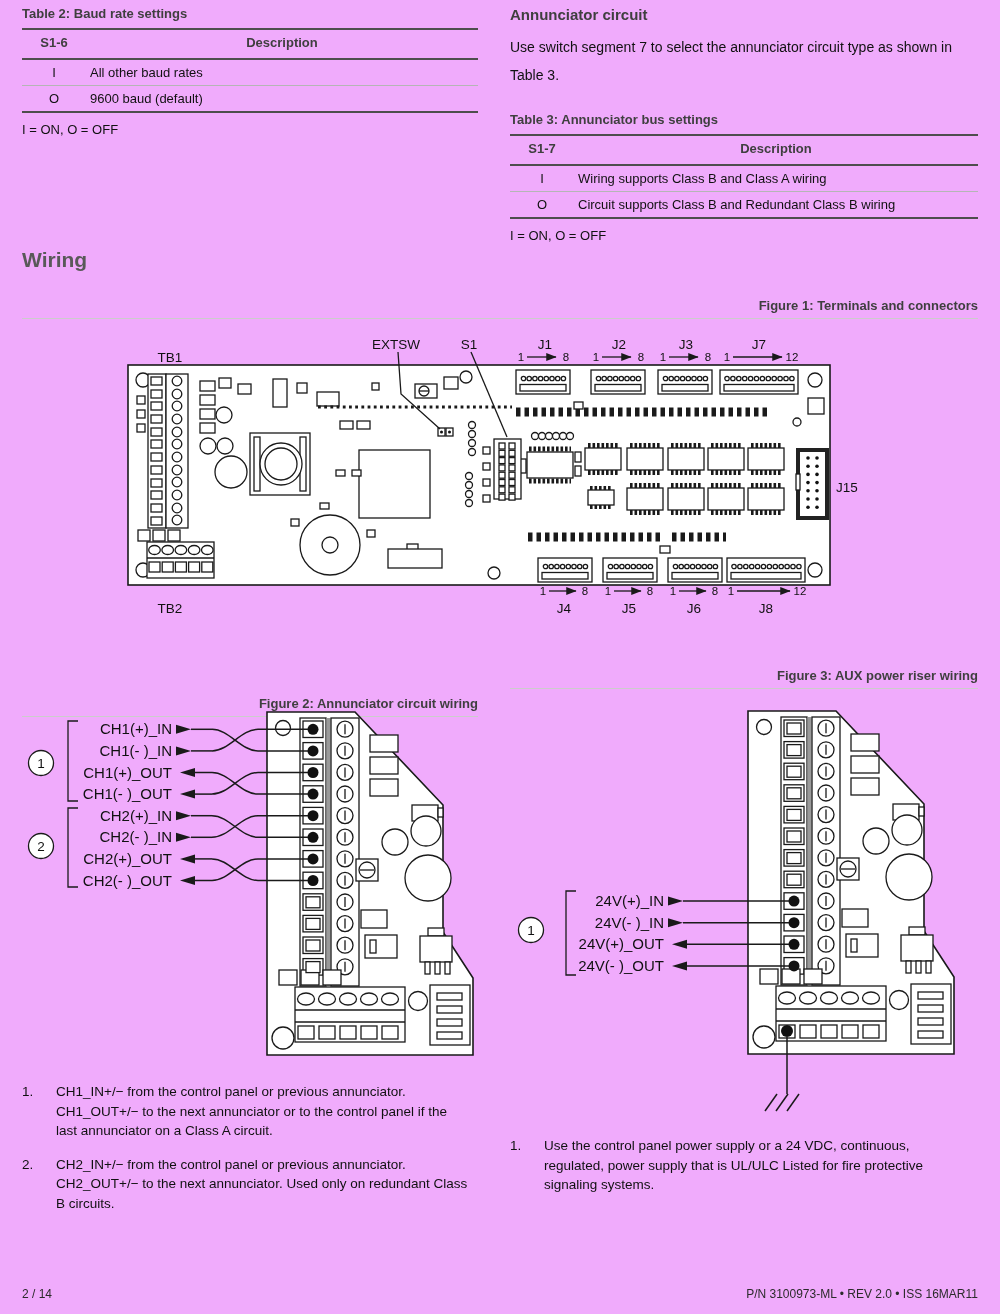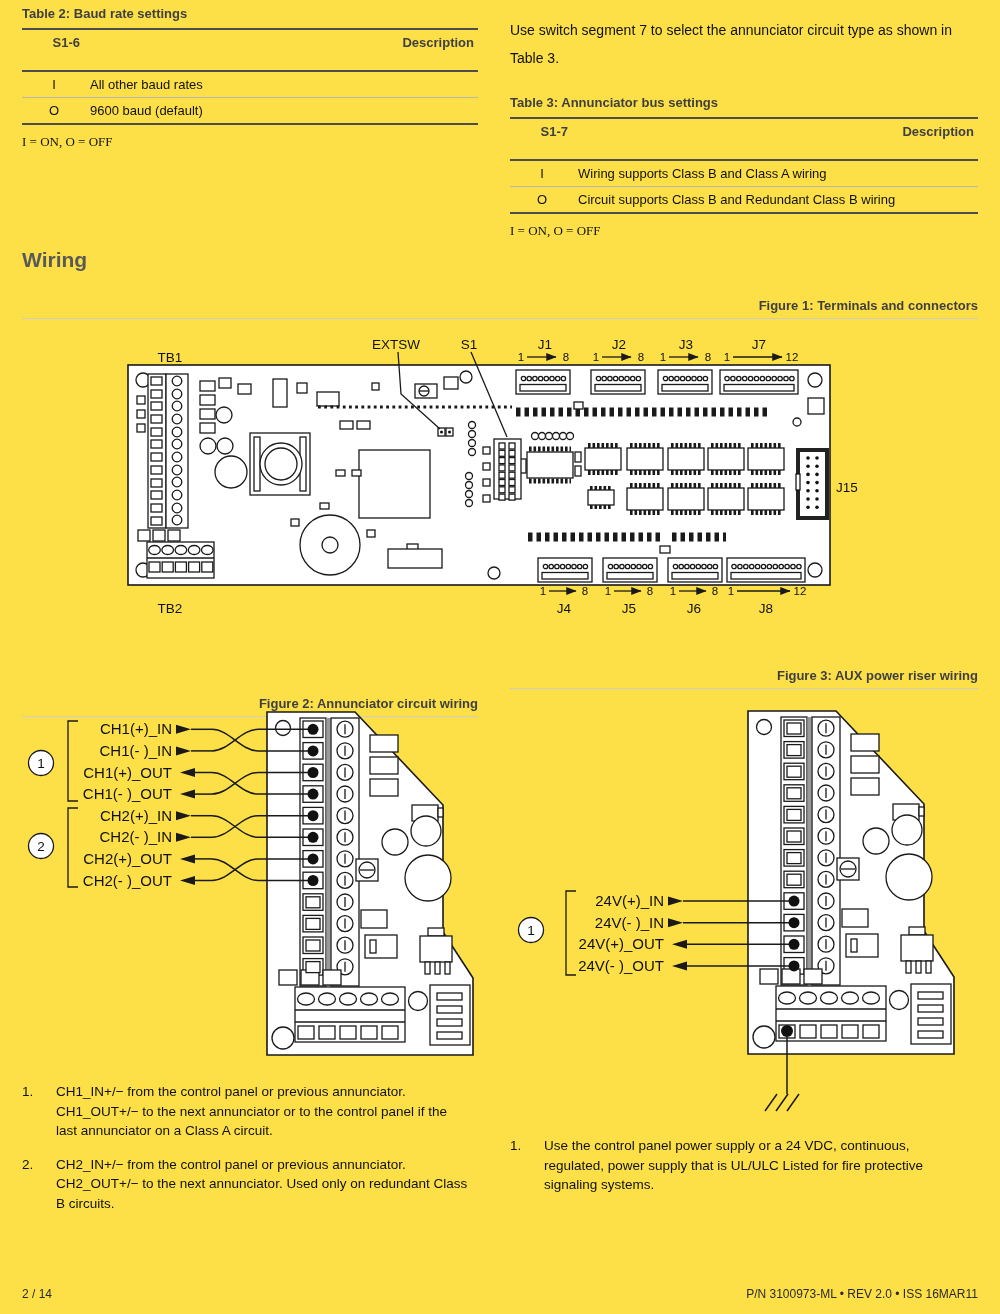--- a/index.html
+++ b/index.html
@@ -1,29 +1,29 @@
 <!DOCTYPE html>
 <html><head>
 <meta charset="utf-8">
 <style>
   html,body{margin:0;padding:0;background:#fff;}
-  #page{position:relative;width:1000px;height:1314px;background:#fde047;overflow:hidden;
+  #page{position:relative;width:1000px;height:1314px;background:#f0abfc;overflow:hidden;
         font-family:"Liberation Sans",sans-serif;color:#111;}
   .abs{position:absolute;}
   
   .tbl-title{font-size:13px;font-weight:bold;color:#3f3f3f;margin-bottom:7px;}
   table.settings{border-collapse:collapse;width:100%;font-size:13px;}
   table.settings th{border-top:2px solid #4d4d4d;border-bottom:2px solid #4d4d4d;
-    font-weight:bold;color:#3f3f3f;text-align:right;padding:5px 4px 20px 6px;}
+    font-weight:bold;color:#3f3f3f;text-align:center;padding:5px 4px 8px 6px;}
   table.settings td{padding:5px 4px 5px 6px;color:#111;}
   table.settings .c1{width:52px;}
   table.settings td.c1{text-align:center;}
   table.settings tr.r0 td{border-bottom:1px solid #b5b5b5;}
   table.settings tr.r1 td{border-bottom:2px solid #4d4d4d;}
-  .tbl-note{font-size:13px;margin-top:9px;color:#111;font-family:Liberation Serif, serif;}
+  .tbl-note{font-size:13px;margin-top:9px;color:#111;}
   .sec-head{font-size:15px;font-weight:bold;color:#3f3f3f;}
   .para{font-size:14px;line-height:28px;color:#111;margin-top:10px;}
   .wiring-head{font-size:21px;font-weight:bold;color:#595959;}
   .figcap{font-size:13px;font-weight:bold;color:#3f3f3f;text-align:right;}
   .caprule{border-top:1px solid #ccc;margin-top:5px;}
   .note{display:flex;font-size:13.5px;line-height:19.5px;color:#111;}
   .note .num{width:34px;flex:0 0 34px;}
   .footer{font-size:12px;color:#2b2b2b;}
   
   svg{font-family:"Liberation Sans",sans-serif;}
@@ -212,20 +212,21 @@
         <tr class="r1">
           <td class="c1">O</td>
           <td>9600 baud (default)</td>
         </tr>
       </tbody>
     </table>
     <div class="tbl-note">I = ON, O = OFF</div>
   </div>
 
   <div class="abs" style="left:510px;top:6px;width:468px;">
+    <div class="sec-head">Annunciator circuit</div>
     <div class="para" style="width:462px;">Use switch segment 7 to select the annunciator circuit type as shown in Table 3.</div>
     <div class="tbl-title" style="margin-top:23px;">Table 3: Annunciator bus settings</div>
     <table class="settings">
       <thead>
           <tr>
         <th class="c1">S1-7</th>
         <th>Description</th>
       </tr>
         </thead>
       <tbody>

